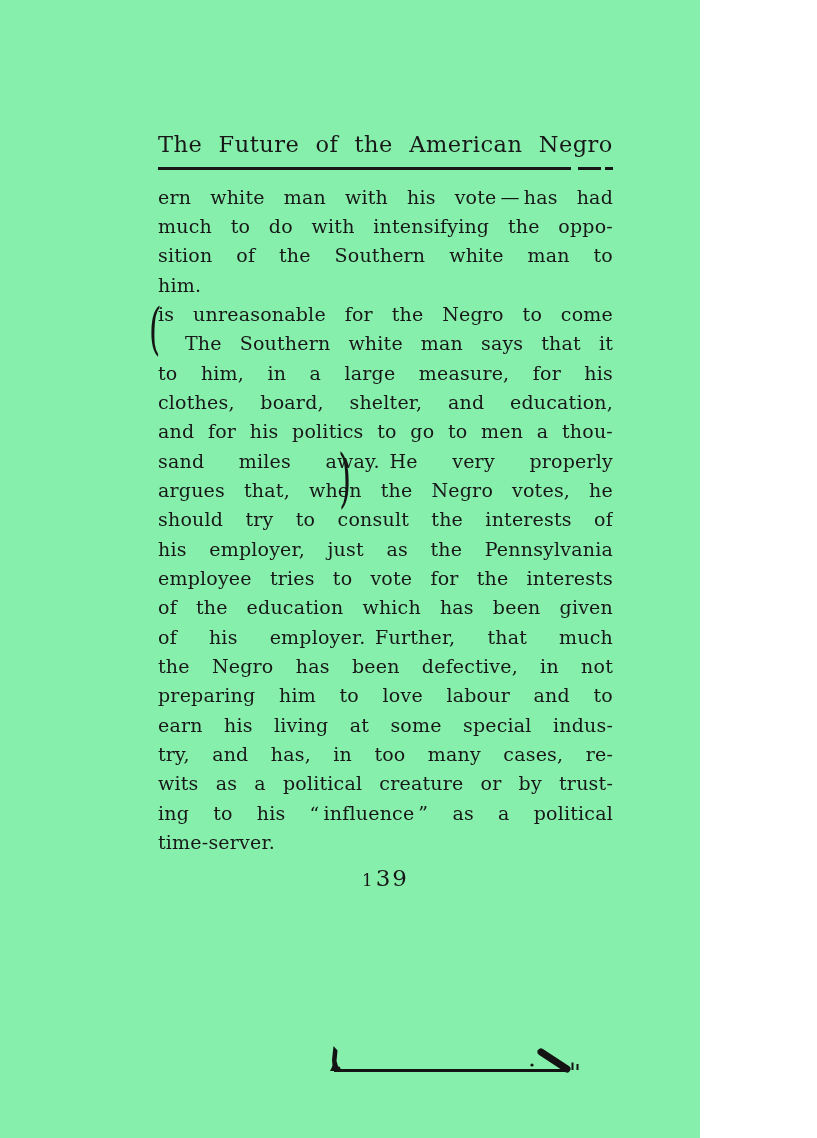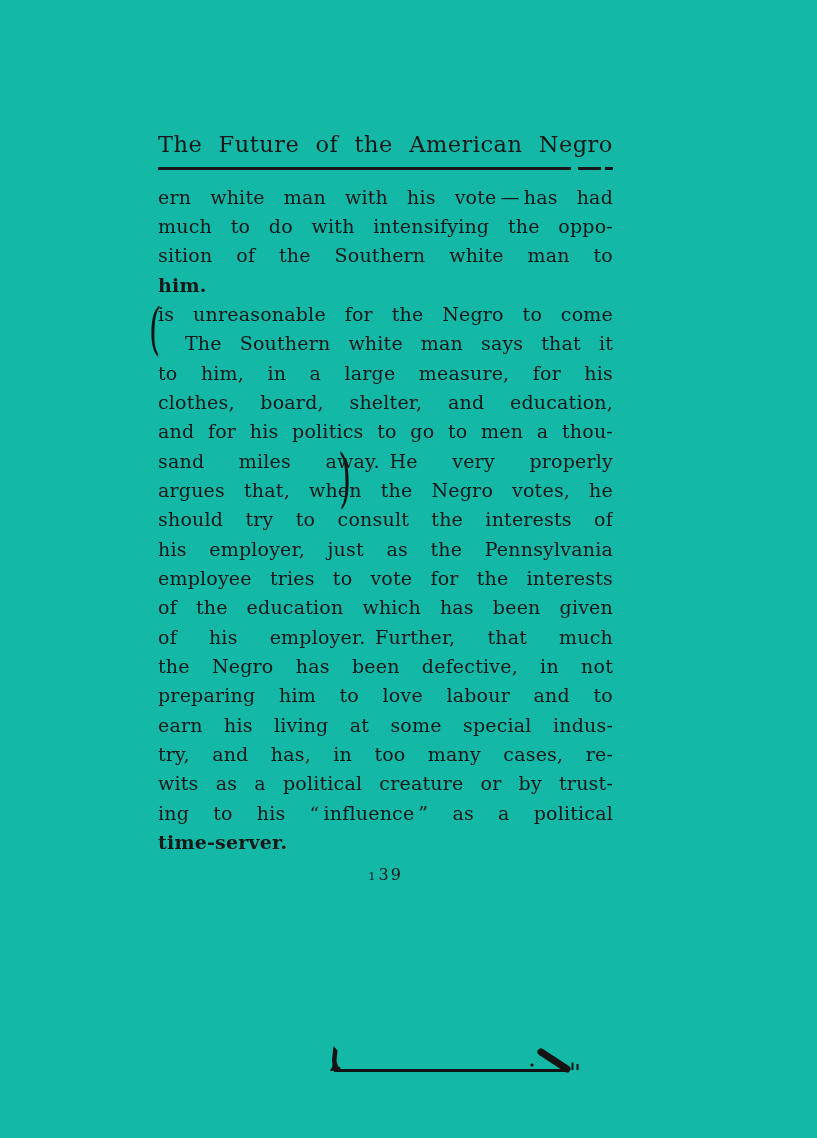--- a/index.html
+++ b/index.html
@@ -2,23 +2,23 @@
 <html><head>
 <meta charset="utf-8">
 <style>
   html, body {
     margin: 0;
     padding: 0;
     background: #ffffff;
   }
   .page {
     position: relative;
-    width: 817px;
+    width: 700px;
     height: 1138px;
-    background: #14b8a6;
+    background: #86efac;
     overflow: hidden;
     font-family: "DejaVu Serif", "Liberation Serif", serif;
     color: #181818;
   }
   .content {
     position: absolute;
     left: 158px;
     top: 130px;
     width: 455px;
   }
@@ -50,29 +50,28 @@
     height: 29.35px;
     line-height: 29.35px;
     overflow: hidden;
     text-align: justify;
     text-align-last: justify;
     white-space: nowrap;
   }
   .line.nojust {
     text-align: left;
     text-align-last: left;
-    font-weight: bold;
   }
   .line.indent {
     text-indent: 27px;
   }
   .folio {
     margin-top: 7px;
     text-align: center;
-    font-size: 16px;
+    font-size: 23px;
     letter-spacing: 2px;
   }
   .folio::first-letter {
     font-size: 72%;
     letter-spacing: 3px;
   }
   .pen-mark {
     position: absolute;
     color: #141414;
     font-family: "DejaVu Serif", serif;

